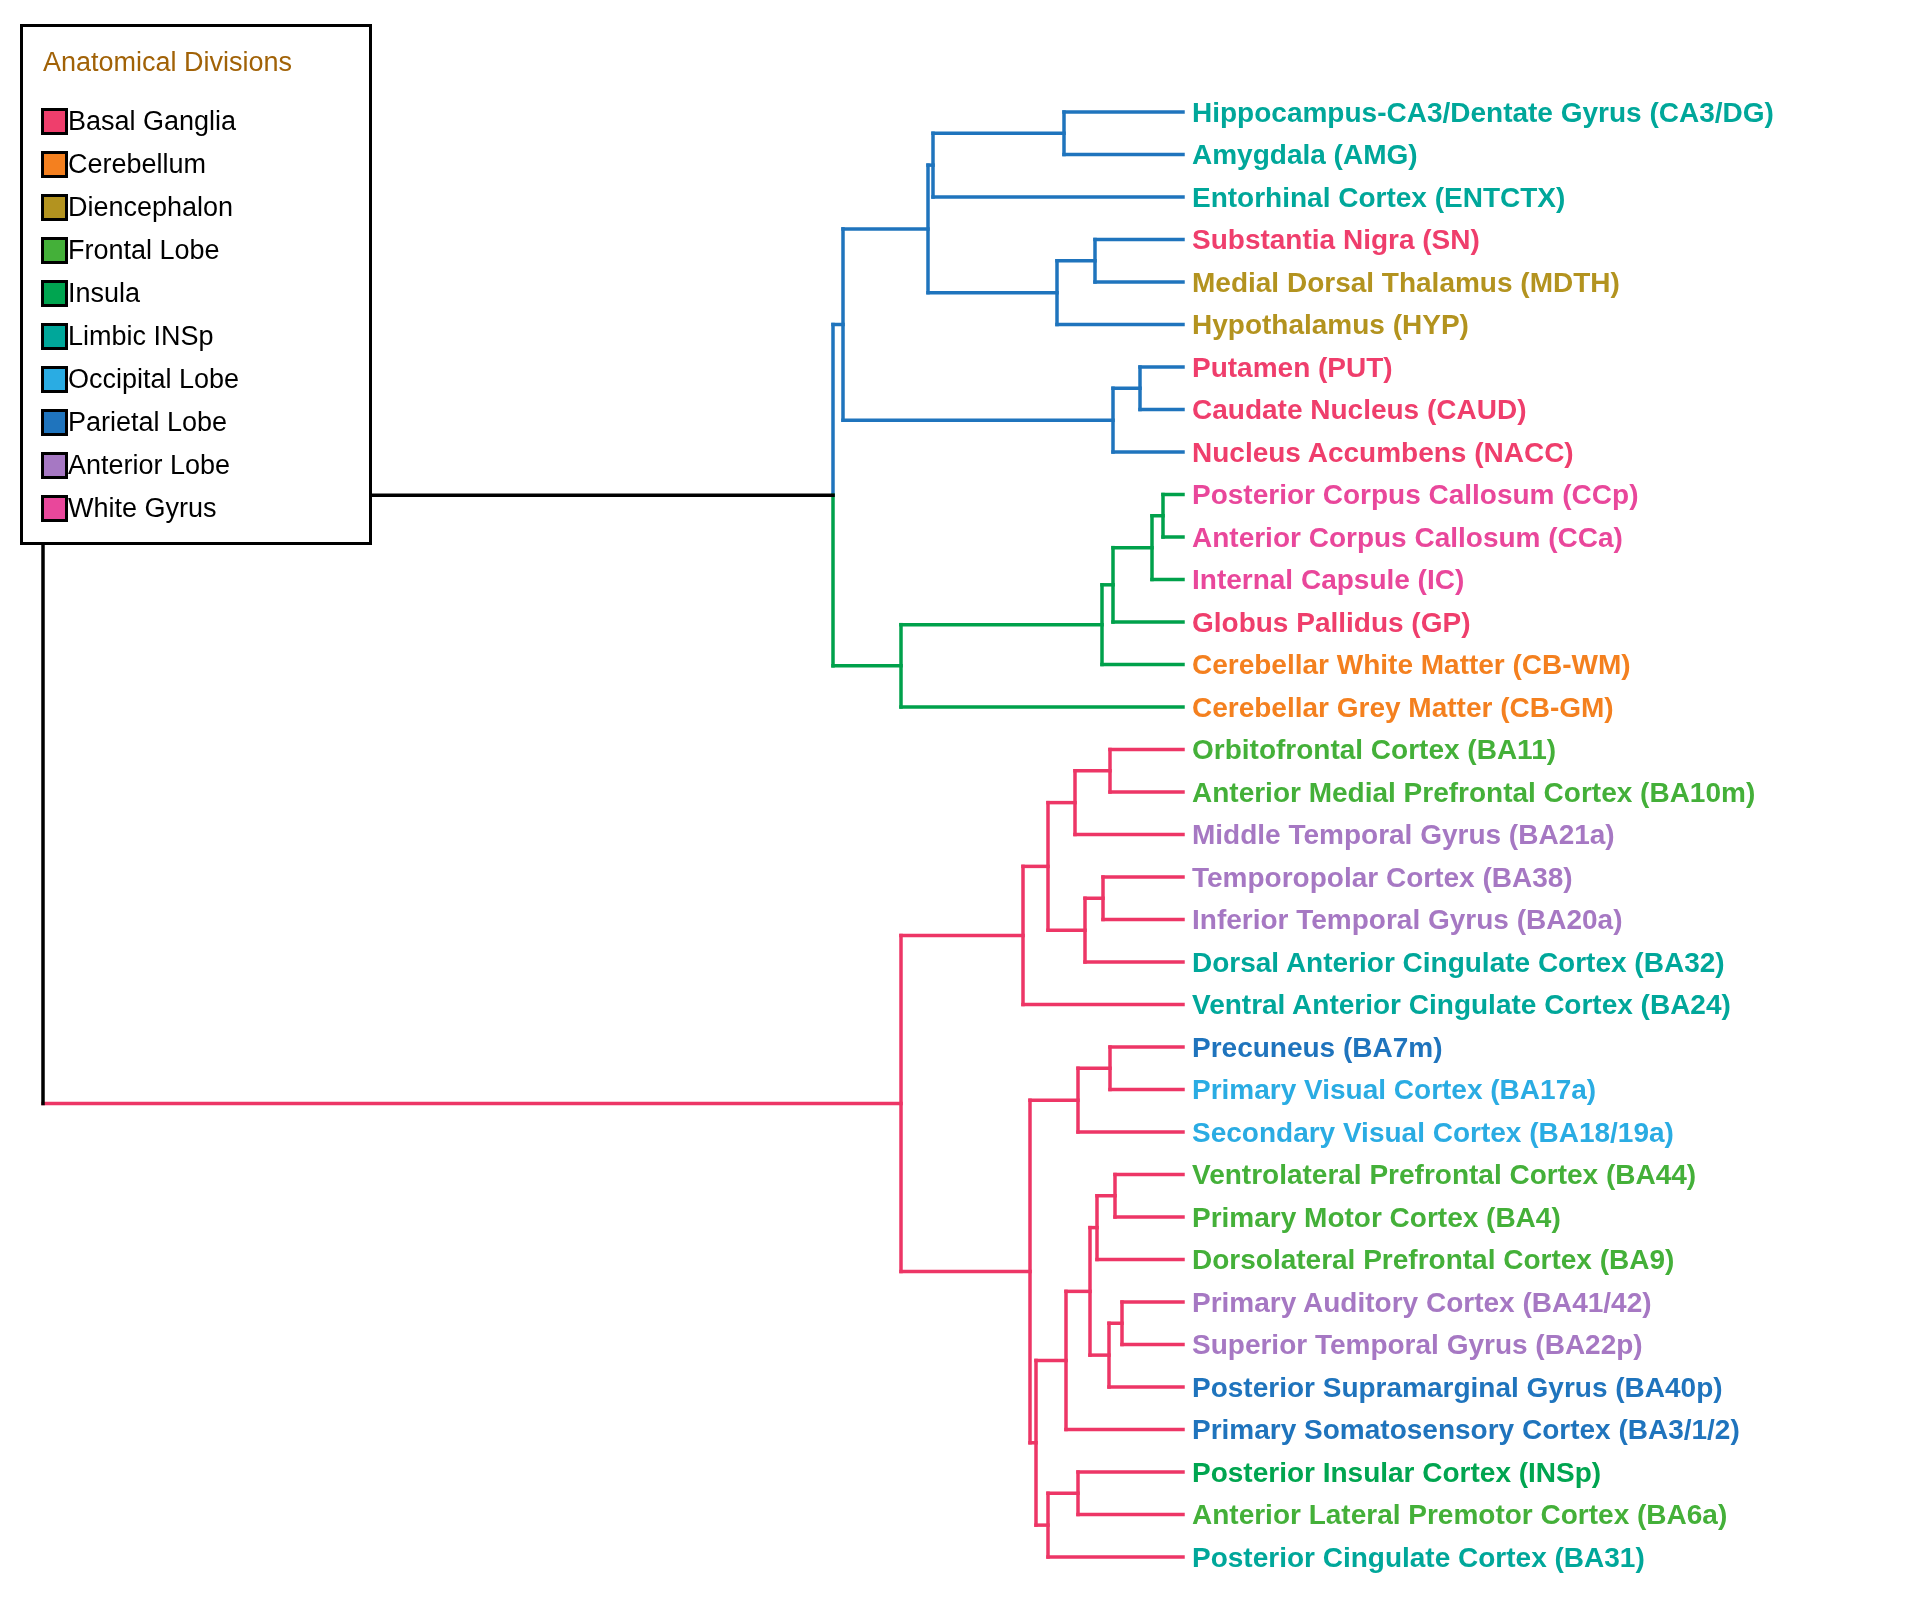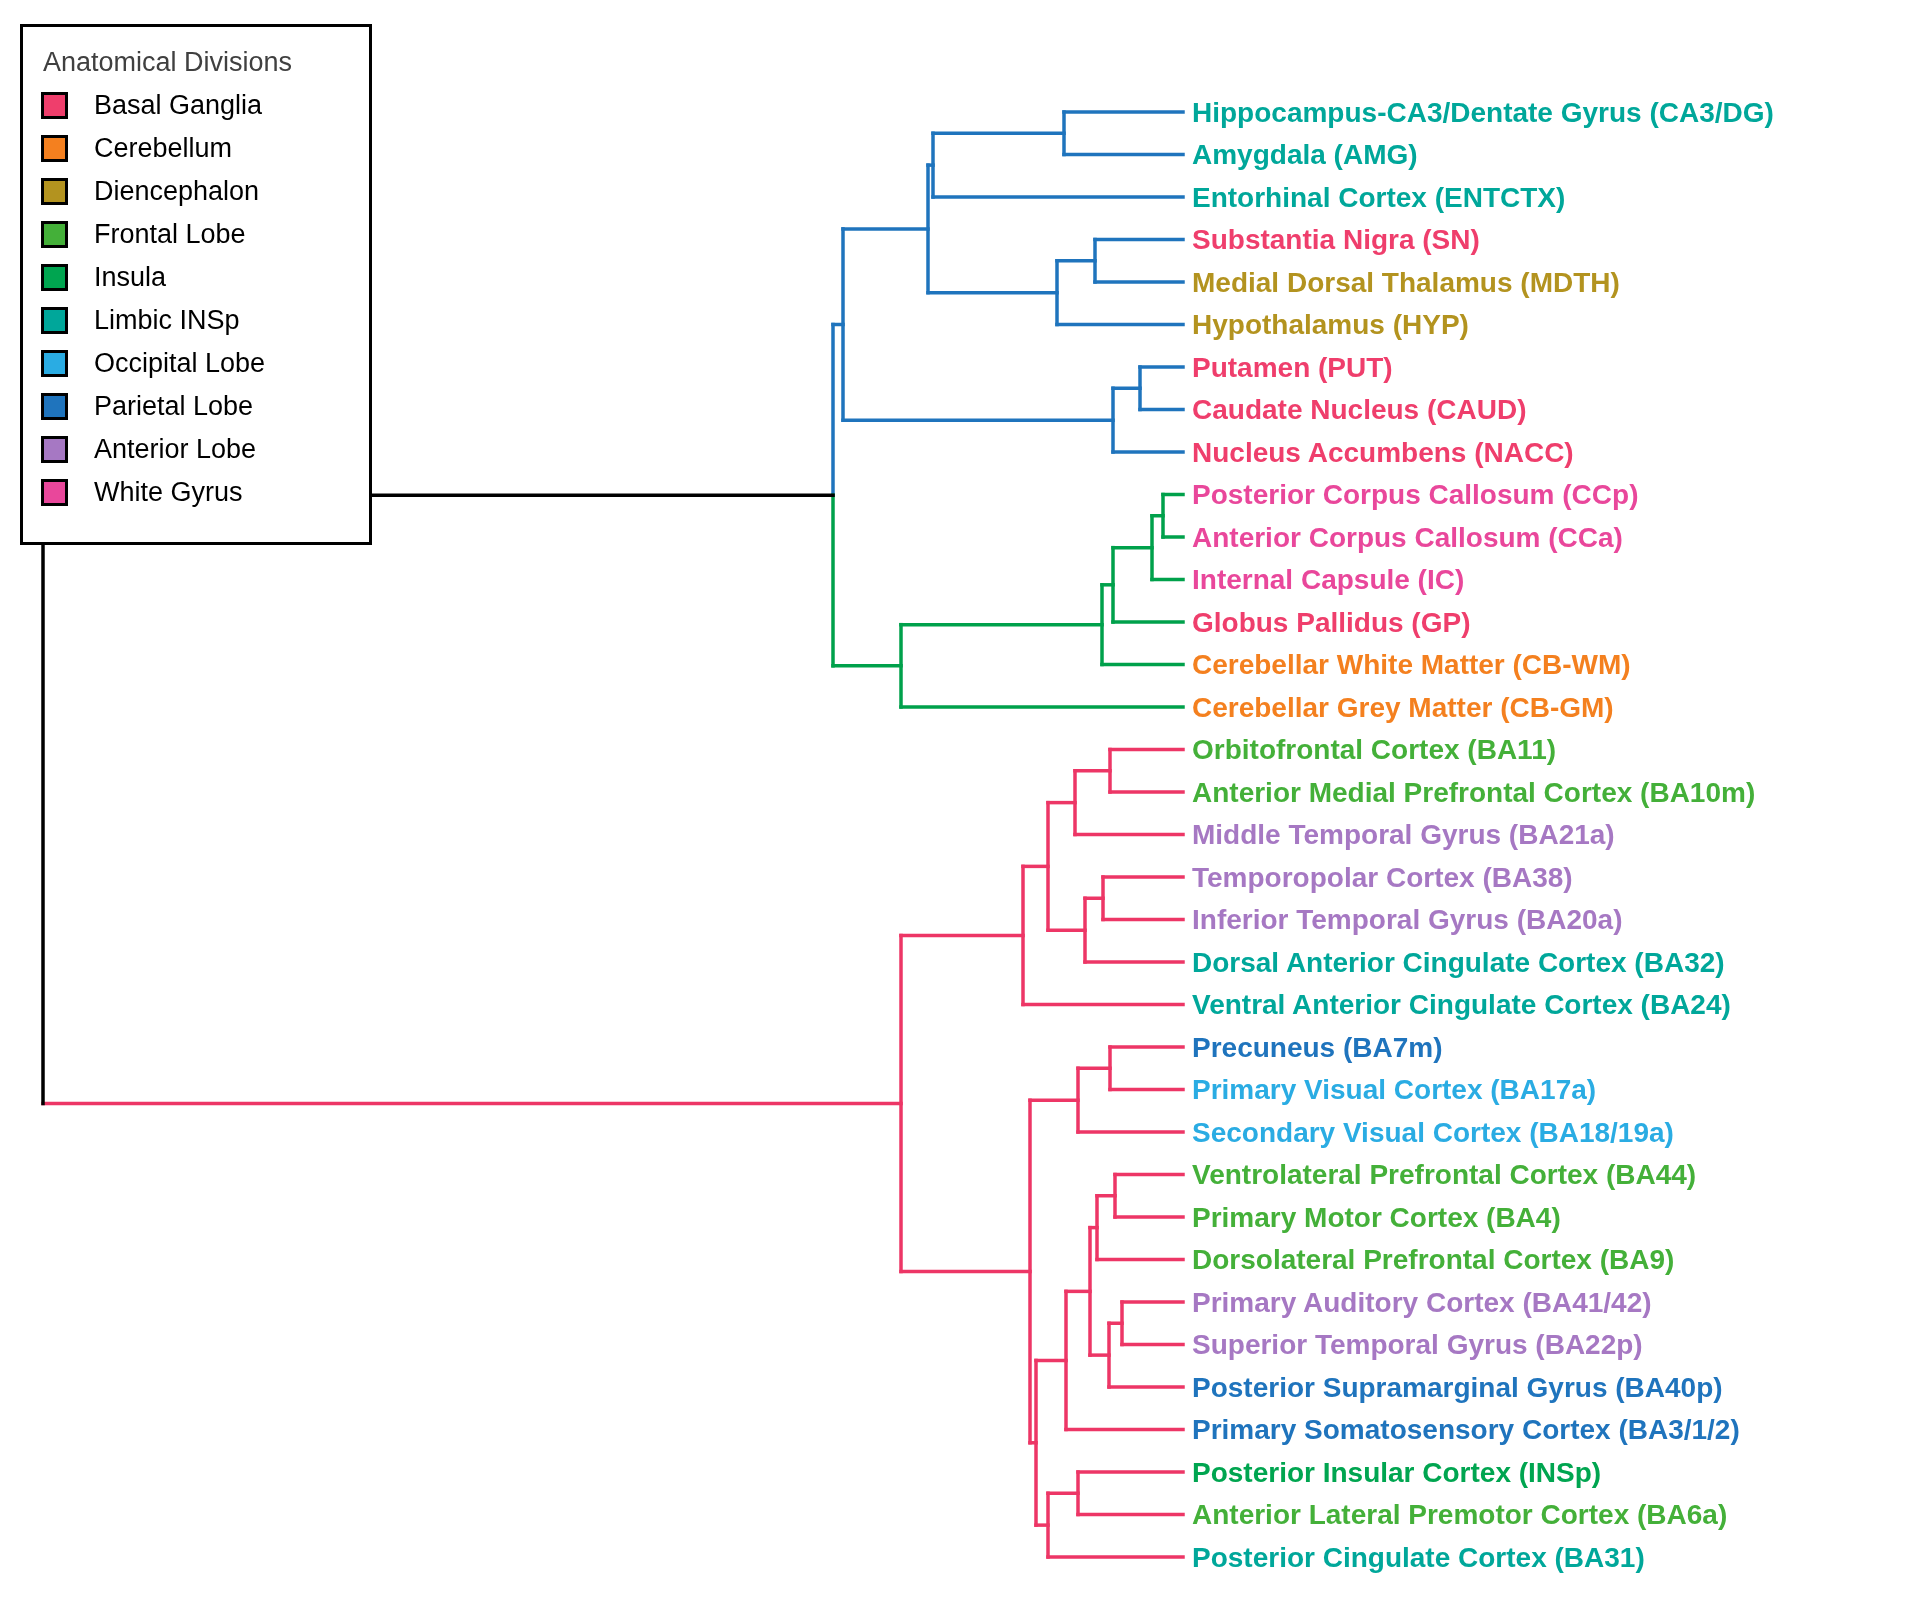--- a/index.html
+++ b/index.html
@@ -16,25 +16,25 @@
     font-weight:700;
   }
   .legend{
     position:absolute;left:20px;top:24px;width:352px;
     box-sizing:border-box;
     background:#ffffff;
     border:3px solid #000000;
     padding:14px 18px 20px 18px;
   }
   .legend-title{
-    font-size:27px;color:#404040;
+    font-size:27px;color:#a16207;
     margin:6px 0 14px 2px;
   }
   .legend-item{
-    display:flex;align-items:flex-start;gap:26px;height:43px;
+    display:flex;align-items:flex-end;gap:0;height:43px;
   }
   .swatch{
     width:27px;height:27px;flex:none;
     border:3px solid #000000;box-sizing:border-box;
   }
   .legend-label{font-size:27px;color:#000000;line-height:1;}
 </style>
 </head>
 <body>
 

